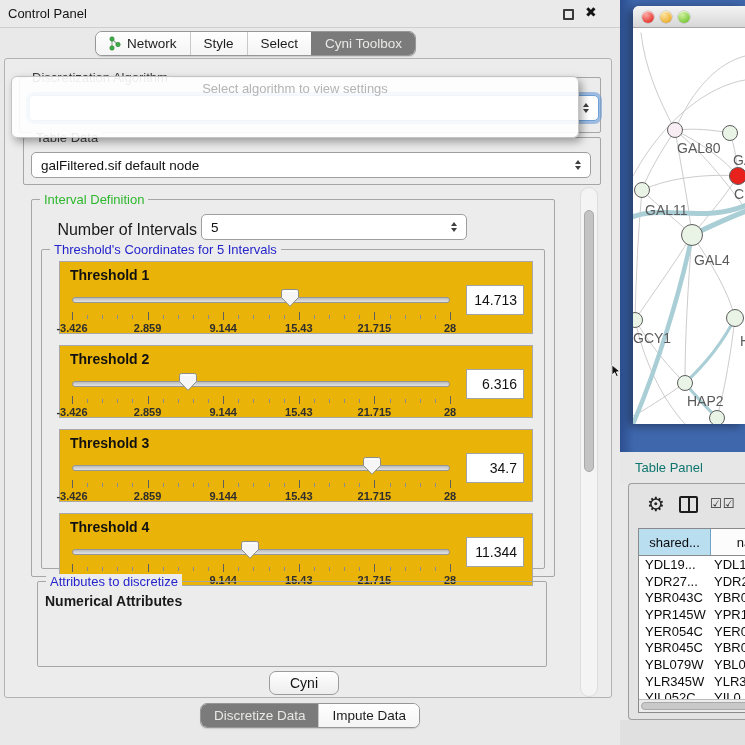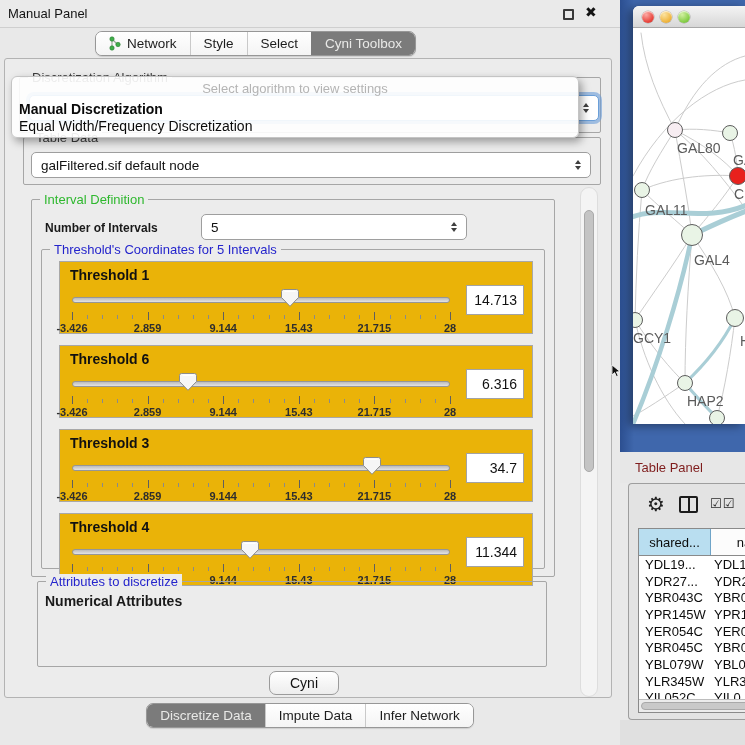--- a/index.html
+++ b/index.html
@@ -71,21 +71,21 @@
   .light { position:absolute; top:5px; width:12px; height:12px; border-radius:50%; box-shadow:inset 0 1px 1px rgba(255,255,255,0.7), 0 0 0 0.5px rgba(0,0,0,0.25); }
   #light-red { left:9px; background:radial-gradient(circle at 35% 30%, #fcaaa5, #e8443c 65%, #c4352d); }
   #light-yellow { left:27px; background:radial-gradient(circle at 35% 30%, #fbe3a0, #efb53f 65%, #d29a2d); }
   #light-green { left:45px; background:radial-gradient(circle at 35% 30%, #d3f0a2, #85ce47 65%, #67ad33); }
   #net-canvas { left:0; top:22px; width:112px; height:396px; overflow:hidden; }
   .net-node { position:absolute; border-radius:50%; border:1px solid #5d5d5d; }
   .net-label { position:absolute; font-size:14px; color:#5b5b5b; white-space:nowrap; }
 
   
   #tp-header { left:620px; top:452px; width:125px; height:31px; background:#e7e7e7; }
-  #tp-title { left:15px; top:0; line-height:31px; font-size:13px; color:#7f1d1d; }
+  #tp-title { left:15px; top:0; line-height:31px; font-size:13px; color:#0f766e; }
   #tp-box { left:628px; top:483px; width:117px; height:237px; background:#e3e3e3; border:1px solid #9e9e9e; border-right:none; border-radius:4px 0 0 4px; }
   #tp-toolbar { left:5px; top:5px; width:112px; height:34px; }
   #gear-icon { left:13px; top:3px; font-family:"DejaVu Sans",sans-serif; font-size:20px; color:#202020; }
   #col-icon { left:45px; top:7px; width:19px; height:17px; border:2px solid #1c1c1c; border-radius:2px; }
   #col-icon div { position:absolute; left:50%; top:0; width:2px; height:13px; background:#1c1c1c; transform:translateX(-50%); }
   #cb-icons { left:76px; top:7px; font-family:"DejaVu Sans",sans-serif; font-size:13px; color:#2a2a2a; letter-spacing:1px; }
   #tp-table { left:9px; top:44px; width:140px; height:185px; background:#fff; border:1px solid #8a8a8a; }
   #tp-head { display:flex; height:27px; border-bottom:1px solid #8a8a8a; }
   .th-cell { font-size:13px; display:flex; align-items:center; justify-content:center; color:#0c0c0c; }
   .th-cell.hl { width:72px; background:var(--header-blue,#b9def0); border-right:1px solid #6fa4c8; }
@@ -98,21 +98,21 @@
   #h-scroll { position:absolute; left:0; bottom:0; width:138px; height:13px; background:#ececec; border-top:1px solid #bdbdbd; }
   #h-thumb { position:absolute; left:2px; top:2px; width:124px; height:8px; background:#c9c9c9; border:1px solid #a9a9a9; border-radius:4px; }
   #below-tp { left:620px; top:720px; width:125px; height:25px; background:#e0e0e0; }
 
   #cursor { left:611px; top:364px; z-index:9; }
 </style>
 </head>
 <body>
 
 <div class="abs" id="titlebar">
-  <div class="abs" id="panel-title">Manual Panel</div>
+  <div class="abs" id="panel-title">Control Panel</div>
   <div class="abs" id="float-btn"></div>
   <div class="abs" id="close-btn">✖</div>
 </div>
 
 <div class="abs tabgroup" id="top-tab-bar">
     <div class="tab">
       <svg width="12" height="15" viewBox="0 0 12 15">
         <path d="M3,4 V11 M4.5,4.5 L8,8" stroke="#9aab9a" stroke-width="1.2" fill="none"></path>
         <circle cx="3" cy="3" r="2.2" fill="#3fae49" stroke="#2c7d34" stroke-width="0.6"></circle>
         <circle cx="3" cy="12" r="2.2" fill="#3fae49" stroke="#2c7d34" stroke-width="0.6"></circle>
@@ -138,41 +138,37 @@
   </div>
   <div class="combo" id="algo-combo">
     <div class="spin">
         <div class="arr-up"></div>
         <div class="arr-dn"></div>
       </div>
   </div>
 
   <div class="abs" id="algo-popup">
     <div class="abs" id="popup-hint">Select algorithm to view settings</div>
-    <div class="abs" id="popup-list">
-        <div class="pop-item bold">Manual Discretization</div>
-        <div class="pop-item">Equal Width/Frequency Discretization</div>
-      </div>
   </div>
 
   <div class="group" style="left:18px;top:78px;width:578px;height:48px;">
     <span class="gtitle dark">Table Data</span>
   </div>
   <div class="combo" style="left:26px;top:93px;width:560px;height:26px;">
     <span>galFiltered.sif default node</span>
     <div class="spin">
         <div class="arr-up"></div>
         <div class="arr-dn"></div>
       </div>
   </div>
 
   <div class="group" style="left:26px;top:140px;width:524px;height:378px;">
     <span class="gtitle green">Interval Definition</span>
   </div>
-  <div class="abs" style="left:40px;top:162px;width:152px;font-weight:bold;font-size:12px;">Number of Intervals</div>
+  <div class="abs" style="left:40px;top:162px;width:152px;text-align:right;font-weight:normal;font-size:16px;">Number of Intervals</div>
   <div class="combo" style="left:196px;top:155px;width:266px;height:26px;">
     <span>5</span>
     <div class="spin">
         <div class="arr-up"></div>
         <div class="arr-dn"></div>
       </div>
   </div>
 
   <div class="group" style="left:36px;top:190px;width:504px;height:320px;">
     <span class="gtitle blue">Threshold's Coordinates for 5 Intervals</span>
@@ -221,21 +217,21 @@
               <span class="slbl" style="left: 40%;">9.144</span>
               <span class="slbl" style="left: 60%;">15.43</span>
               <span class="slbl" style="left: 80%;">21.715</span>
               <span class="slbl" style="left: 100%;">28</span>
             </div>
           </div>
           <div class="valbox">14.713</div>
         </div>
       </div>
       <div class="thr">
-        <div class="thr-title">Threshold 6</div>
+        <div class="thr-title">Threshold 2</div>
         <div class="thr-row">
           <div class="slider">
             <div class="track"></div>
             <div class="thumb" style="left: calc(31% - 10px);"><svg width="20" height="20" viewBox="0 0 20 20">
                 <path d="M3.5 1.5 h13 q2 0 2 2 v6 l-8.5 8.8 -8.5 -8.8 v-6 q0 -2 2 -2 z" fill="#f6f6f6" stroke="#8d8d8d"></path>
                 <path d="M4.5 3.2 h11" stroke="#ffffff" stroke-width="1.4" opacity="0.9" fill="none"></path>
               </svg></div>
             <div class="slider-ticks">
               <div class="tick major" style="left: 0%;"></div>
               <div class="tick" style="left: 4%;"></div>
@@ -388,23 +384,20 @@
   </div>
 </div>
 
 <div class="abs" id="bottom-tab-bar-wrap">
   <div class="tabgroup" id="bottom-tab-bar">
       <div class="tab sel">
         <span class="tab-label">Discretize Data</span>
       </div>
       <div class="tab">
         <span class="tab-label">Impute Data</span>
-      </div>
-      <div class="tab">
-        <span class="tab-label">Infer Network</span>
       </div>
     </div>
 </div>
 
 <div class="abs" id="desktop"></div>
 
 <div class="abs" id="net-window">
   <div class="abs" id="net-titlebar">
     <div class="light" id="light-red"></div>
     <div class="light" id="light-yellow"></div>

